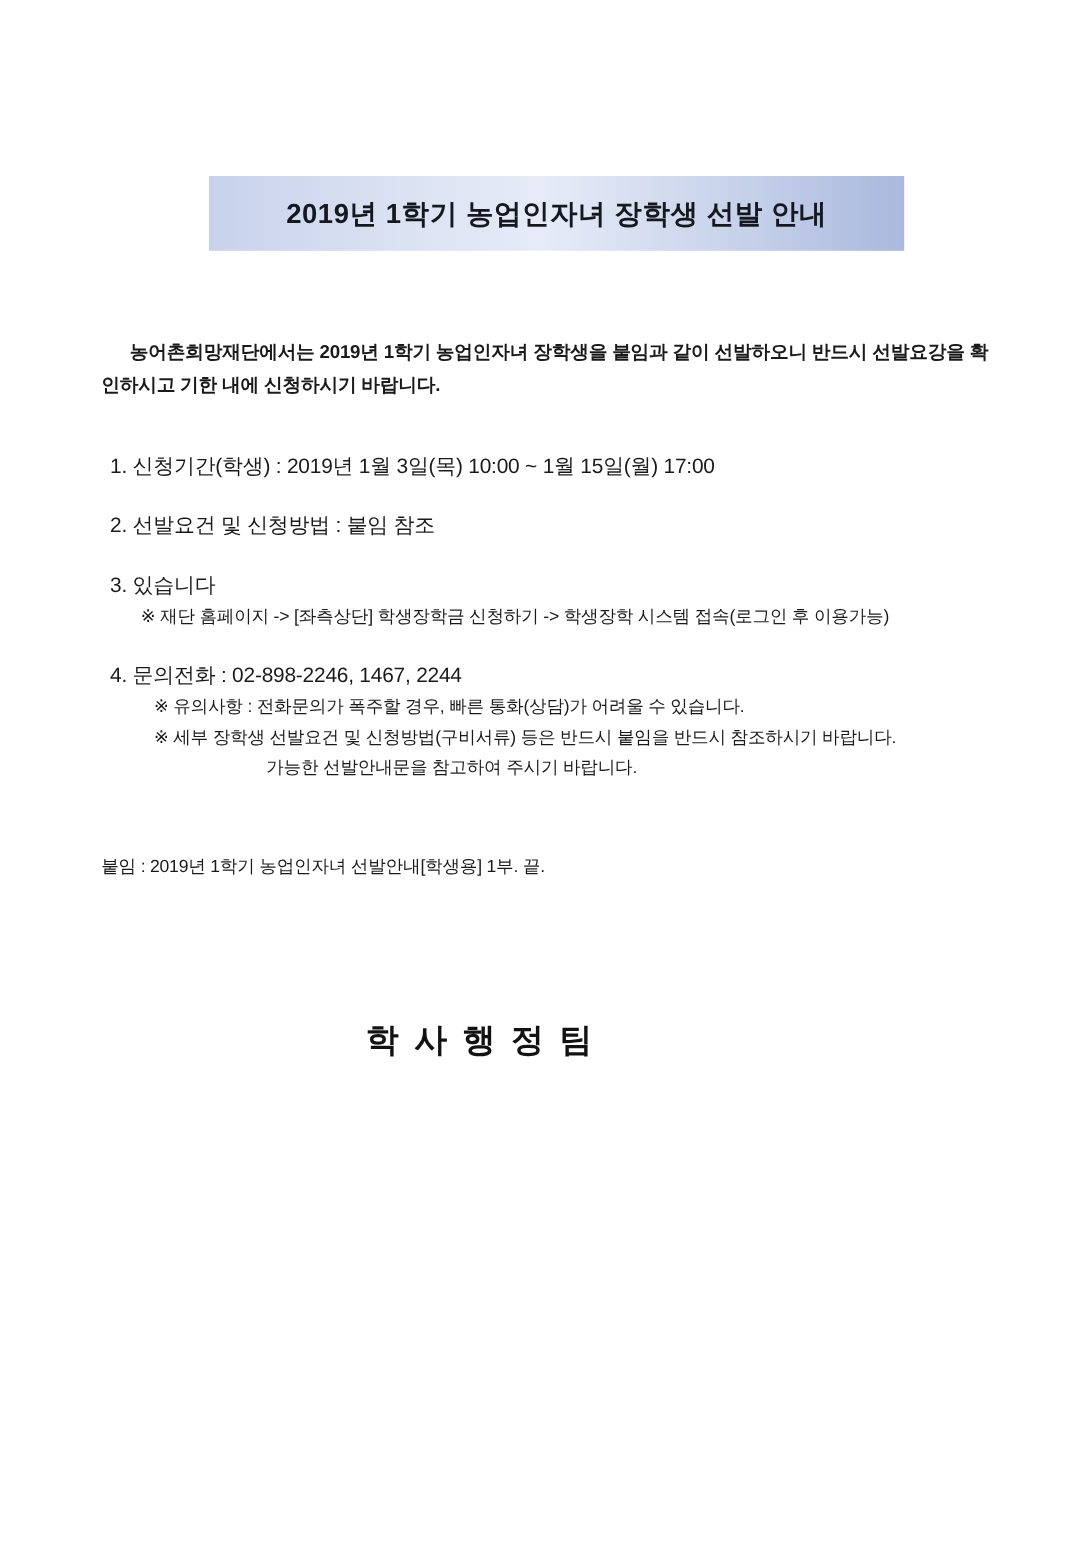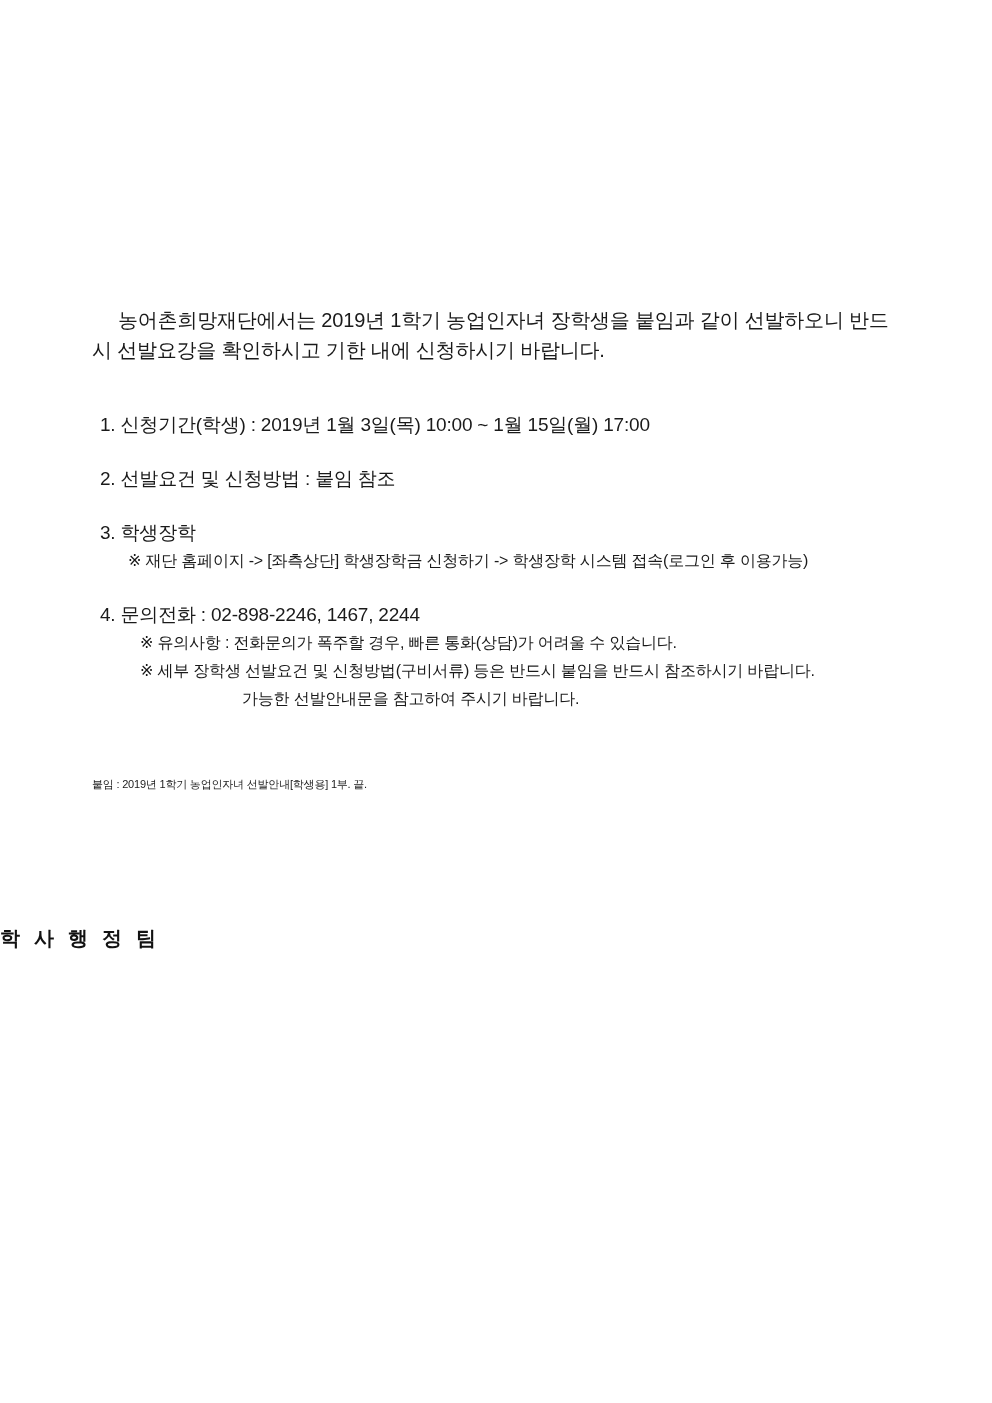--- a/index.html
+++ b/index.html
@@ -44,25 +44,26 @@
 
   
   .content {
     position: absolute;
     left: 92px;
     top: 305px;
     width: 812px;
   }
 
   .intro {
-    font-size: 20px;
+    font-size: 17px;
     line-height: 30px;
     text-indent: 26px;
     margin: 0 0 0 0;
     letter-spacing: -0.2px;
+    font-weight: bold;
   }
 
   .spacer-lg { height: 46px; }
   .spacer-md { height: 26px; }
 
   .item {
     font-size: 19px;
     line-height: 28px;
     letter-spacing: -0.2px;
     margin: 0;
@@ -80,43 +81,46 @@
     font-size: 16px;
     line-height: 28px;
   }
   .item-sub-indent2 {
     padding-left: 150px;
     font-size: 16px;
     line-height: 28px;
   }
 
   .attach {
-    font-size: 11px;
+    font-size: 16px;
     line-height: 28px;
     letter-spacing: -0.2px;
     padding-left: 0px;
   }
 
   .signature {
     position: absolute;
     left: 0;
     top: 925px;
     width: 885px;
-    text-align: left;
-    font-size: 20px;
+    text-align: center;
+    font-size: 30px;
     font-weight: bold;
     letter-spacing: 14px;
     color: #121212;
   }
 </style>
 </head>
 <body>
 
 <div class="page">
 
+  <div class="title-banner">
+    <div class="title-text">2019년 1학기 농업인자녀 장학생 선발 안내</div>
+  </div>
 
   <div class="content">
 
     <p class="intro">농어촌희망재단에서는 2019년 1학기 농업인자녀 장학생을 붙임과 같이 선발하오니 반드시 선발요강을 확인하시고 기한 내에 신청하시기 바랍니다.</p>
 
     <div class="spacer-lg"></div>
 
     <div>
       <p class="item item-head">
         <span>1.</span>
@@ -131,21 +135,21 @@
         <span>2.</span>
         <span>선발요건 및 신청방법 : 붙임 참조</span>
       </p>
     </div>
 
     <div class="spacer-md"></div>
 
     <div>
       <p class="item item-head">
         <span>3.</span>
-        <span>학생장학</span>
+        <span>있습니다</span>
       </p>
       <p class="item item-sub">※ 재단 홈페이지 -&gt; [좌측상단] 학생장학금 신청하기 -&gt; 학생장학 시스템 접속(로그인 후 이용가능)</p>
     </div>
 
     <div class="spacer-md"></div>
 
     <div>
       <p class="item item-head">
         <span>4.</span>
         <span>문의전화 : 02-898-2246, 1467, 2244</span>

